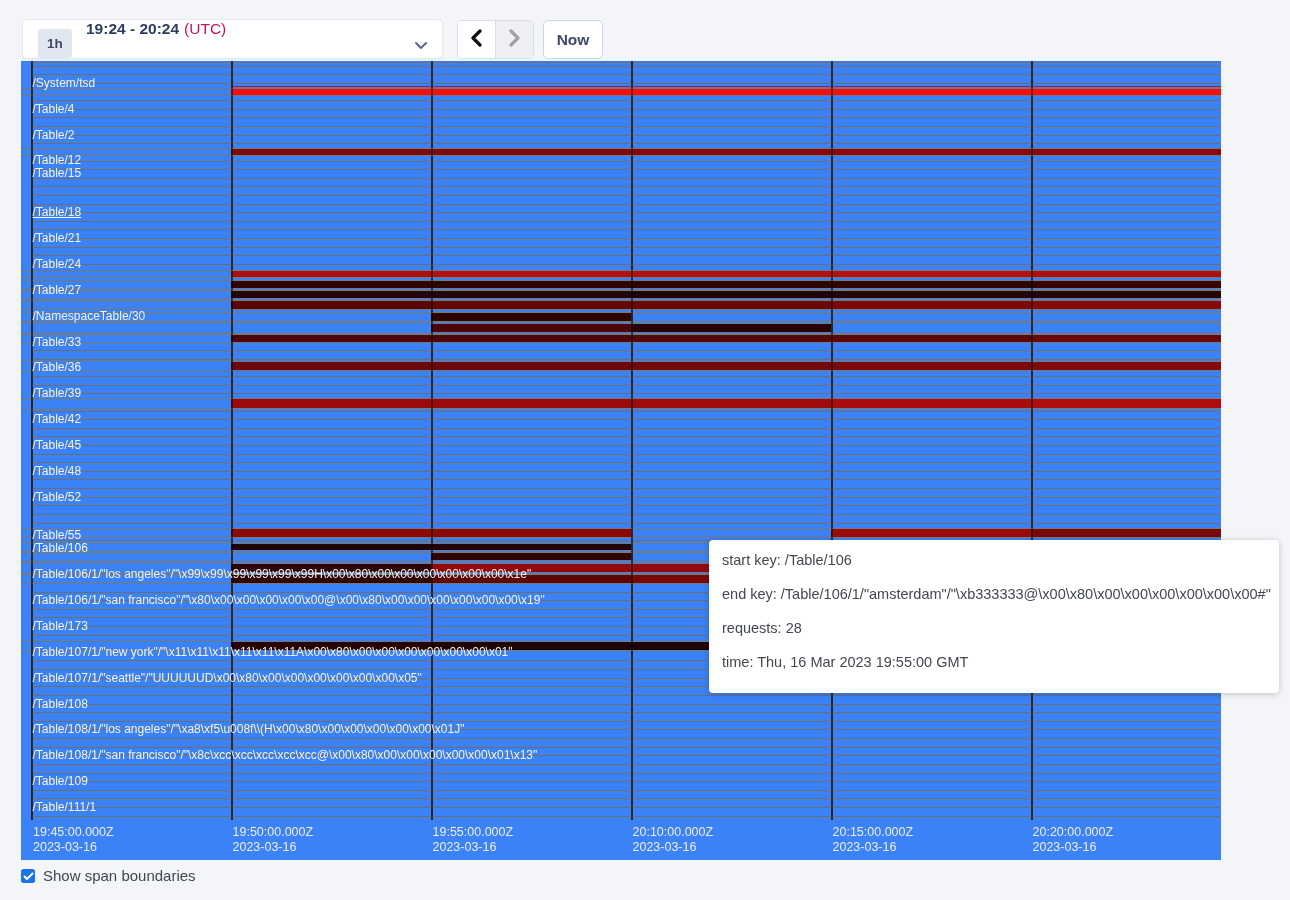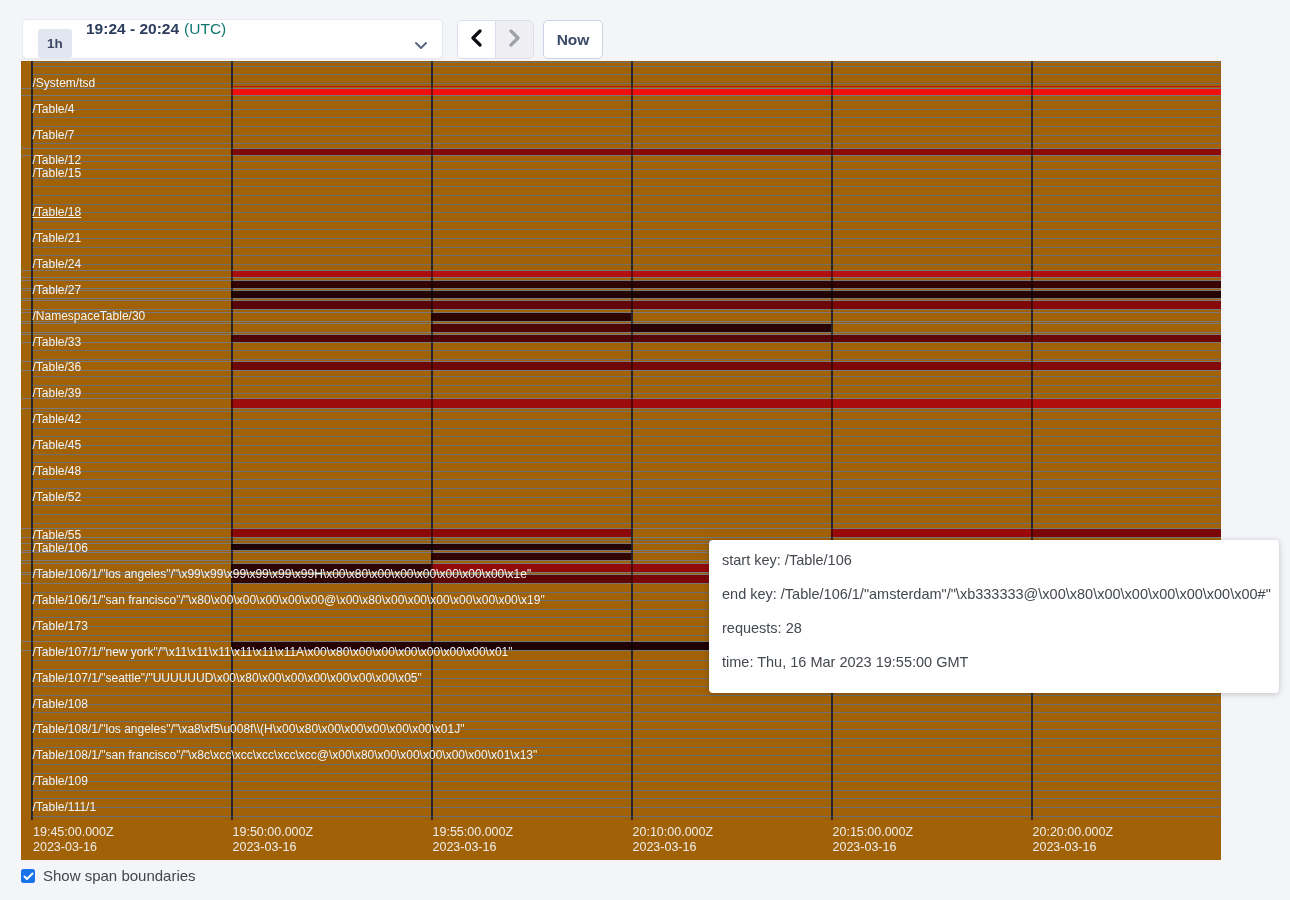--- a/index.html
+++ b/index.html
@@ -18,40 +18,40 @@
     display:flex; align-items:center; cursor:pointer;
   }
   .preset-badge {
     position:absolute; left:15px; top:9px; height:29px; padding:0 9px;
     background:#e2e6f0; border-radius:3px;
     font-size:13.5px; font-weight:bold; color:#3e4b66;
     display:flex; align-items:center;
   }
   .range-text { position:absolute; left:63px; top:0; height:38px; display:flex; align-items:flex-start; font-size:15.5px; }
   .range-main { font-weight:bold; color:#2c3d5d; }
-  .range-tz { color:#0f766e; margin-left:5px; }
+  .range-tz { color:#be185d; margin-left:5px; }
   .dd-caret { position:absolute; right:14px; top:16px; }
   .arrowgroup {
     position:absolute; left:457px; top:20px; width:77px; height:39px;
     border:1px solid #d9deea; border-radius:5px; background:#ffffff;
     display:flex; overflow:hidden;
   }
   .arrowcell { width:50%; height:100%; display:flex; align-items:center; justify-content:center; cursor:pointer; }
   .arrowcell.prev { border-right:1px solid #d9deea; background:#ffffff; }
   .arrowcell.next { background:#efeff3; cursor:default; }
   .nowbtn {
     position:absolute; left:543px; top:20px; width:60px; height:39px;
     border:1px solid #ccd3e3; border-radius:5px; background:#ffffff;
     font-size:15.5px; font-weight:bold; color:#3a4a68;
     display:flex; align-items:center; justify-content:center; cursor:pointer;
   }
   
   .kv-canvas {
     position:absolute; left:21px; top:61px; width:1200px; height:799px;
-    background:#a16207; overflow:hidden;
+    background:#3b82f6; overflow:hidden;
   }
   .hline { position:absolute; height:1px; background:#6e6e6e; z-index:2; }
   .band { position:absolute; z-index:3; border-top:1px solid #787878; border-bottom:1px solid #787878; }
   .band.noedge { border-top:none; border-bottom:none; }
   .bandseg { position:absolute; top:0; height:100%; }
   .vline-under { position:absolute; width:2px; z-index:1; background:#464646; }
   .vline-over { position:absolute; width:2px; z-index:4; background:rgba(0,0,0,0.48); }
   .rowlabel {
     position:absolute; left:11.5px; z-index:5; color:#f4f4f4;
     font-size:12px; line-height:14px; white-space:pre; letter-spacing:0px;
@@ -288,21 +288,21 @@
     <div class="vline-under" style="left: 409.5px; top: 0px; height: 759px;"></div>
     <div class="vline-over" style="left: 409.5px; top: 0px; height: 759px;"></div>
     <div class="vline-under" style="left: 609.5px; top: 0px; height: 759px;"></div>
     <div class="vline-over" style="left: 609.5px; top: 0px; height: 759px;"></div>
     <div class="vline-under" style="left: 809.5px; top: 0px; height: 759px;"></div>
     <div class="vline-over" style="left: 809.5px; top: 0px; height: 759px;"></div>
     <div class="vline-under" style="left: 1009.5px; top: 0px; height: 759px;"></div>
     <div class="vline-over" style="left: 1009.5px; top: 0px; height: 759px;"></div>
     <div class="rowlabel" style="top: 14.9px;">/System/tsd</div>
     <div class="rowlabel" style="top: 40.76px;">/Table/4</div>
-    <div class="rowlabel" style="top: 66.62px;">/Table/7</div>
+    <div class="rowlabel" style="top: 66.62px;">/Table/2</div>
     <div class="rowlabel" style="top: 92.48px;">/Table/12</div>
     <div class="rowlabel" style="top: 105px;">/Table/15</div>
     <div class="rowlabel" style="top: 144.2px; text-decoration: underline;">/Table/18</div>
     <div class="rowlabel" style="top: 170.06px;">/Table/21</div>
     <div class="rowlabel" style="top: 195.92px;">/Table/24</div>
     <div class="rowlabel" style="top: 221.78px;">/Table/27</div>
     <div class="rowlabel" style="top: 247.64px;">/NamespaceTable/30</div>
     <div class="rowlabel" style="top: 273.5px;">/Table/33</div>
     <div class="rowlabel" style="top: 299.36px;">/Table/36</div>
     <div class="rowlabel" style="top: 325.22px;">/Table/39</div>

